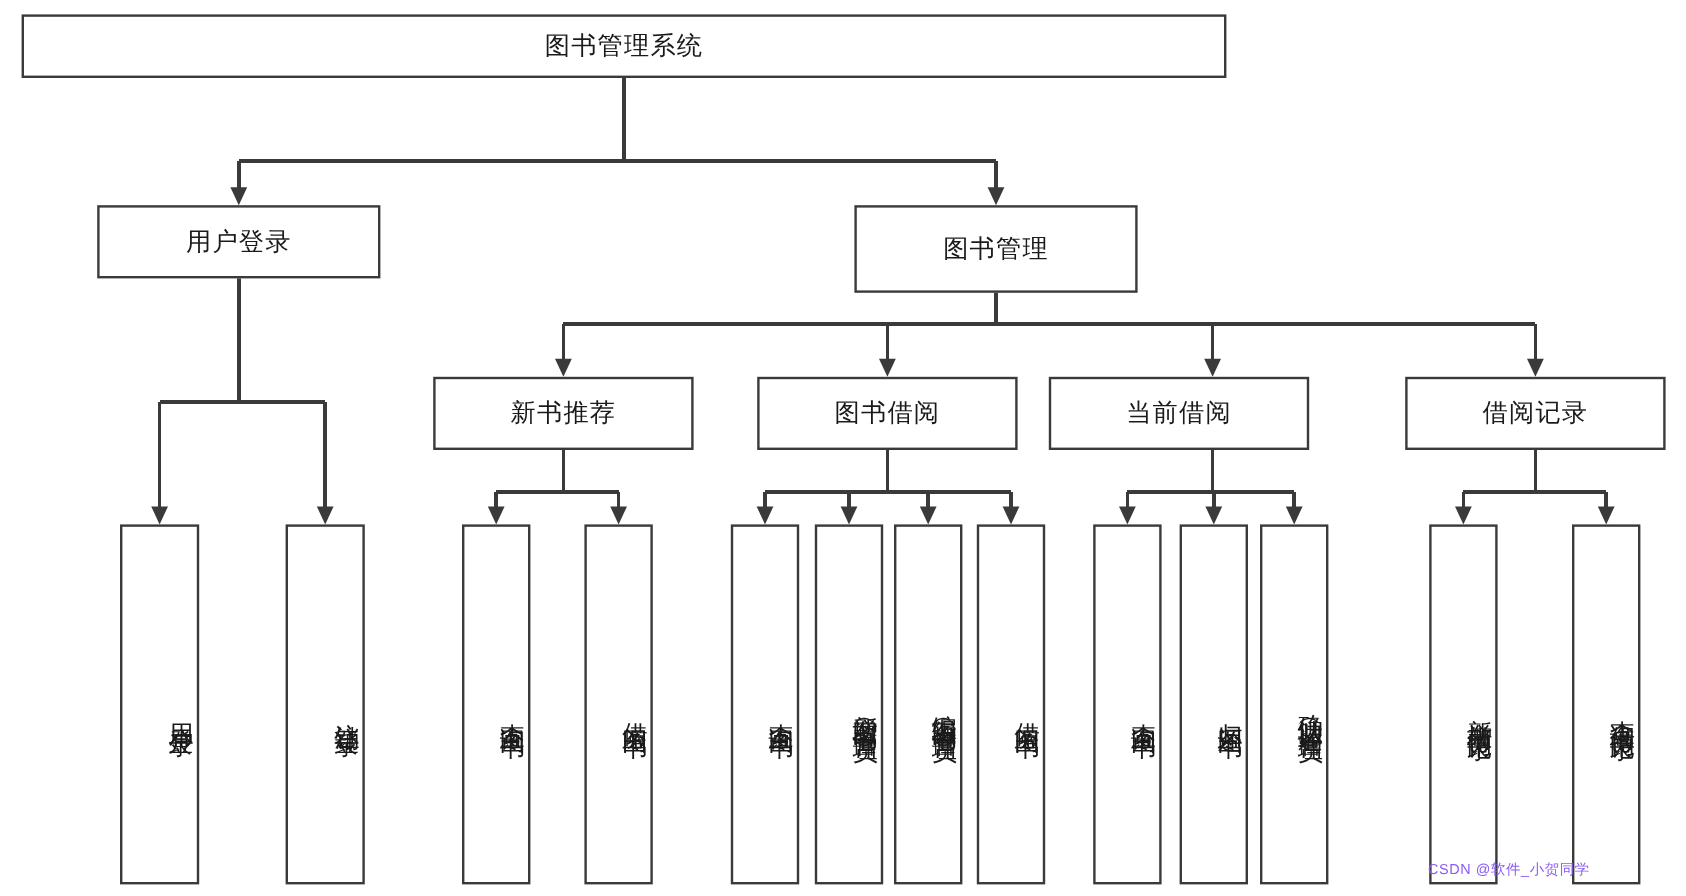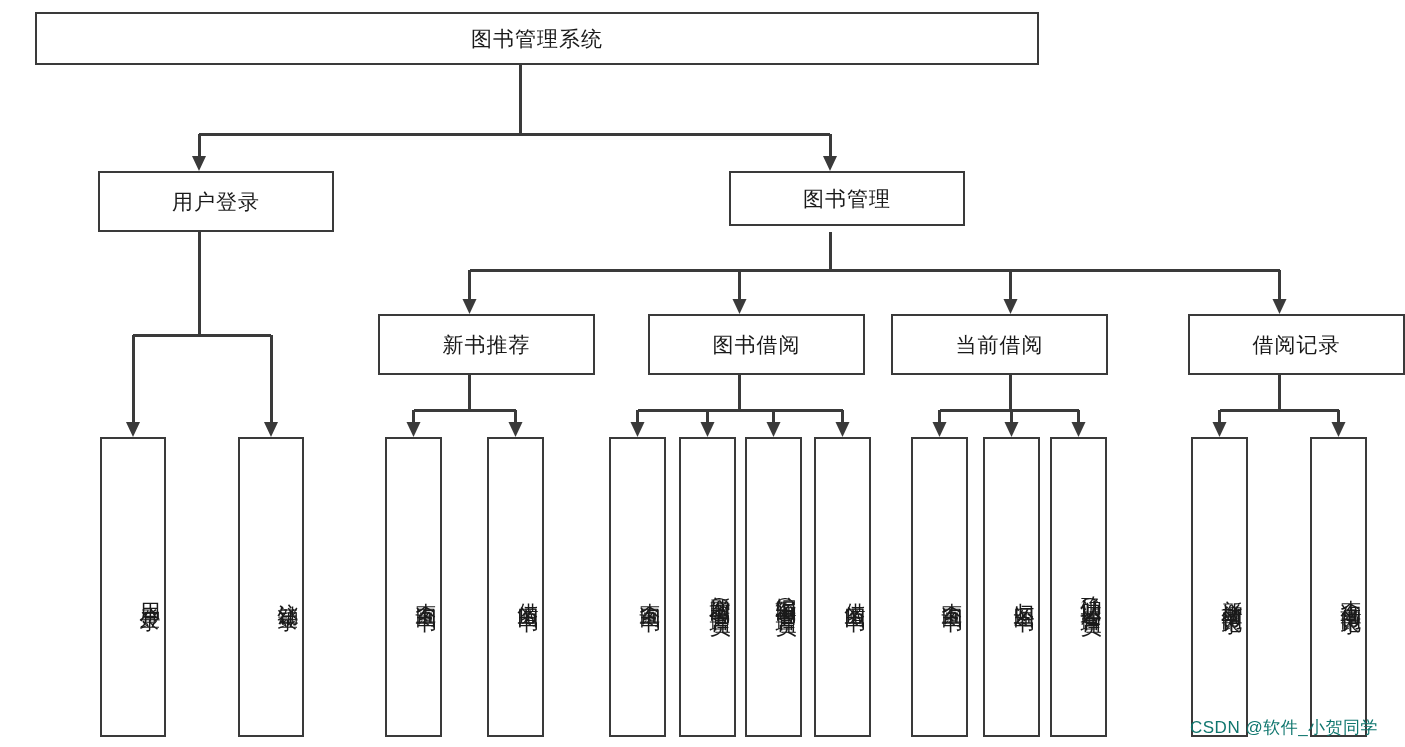--- a/index.html
+++ b/index.html
@@ -33,40 +33,39 @@
     background: #ffffff;
     display: flex;
     align-items: center;
     justify-content: center;
     color: #1a1a1a;
   }
   .node.h {
     font-size: 21px;
     letter-spacing: 1px;
     line-height: 1.2;
-    margin-left: 17px;
   }
   .node.v {
     writing-mode: vertical-rl;
     text-orientation: upright;
     font-size: 21px;
     letter-spacing: 3px;
     align-items: flex-start;
     justify-content: center;
     padding-top: 10px;
   }
   .node.v .vlabel {
     writing-mode: vertical-rl;
     text-orientation: upright;
     white-space: nowrap;
   }
   .watermark {
     position: absolute;
-    font-size: 17px;
-    color: #0f766e;
+    font-size: 12px;
+    color: #8b5cf6;
     letter-spacing: 0.5px;
     white-space: nowrap;
     user-select: none;
   }
 </style>
 </head>
 <body>
 
 <div id="canvas">
   <svg id="edges" viewBox="0 0 1405 747" width="1405" height="747" xmlns="http://www.w3.org/2000/svg">
@@ -122,21 +121,21 @@
       <polygon points="1212.5,422 1226.5,422 1219.5,437" fill="#3a3a3a"></polygon>
       <line x1="1338.5" y1="410" x2="1338.5" y2="424" stroke="#3a3a3a" stroke-width="3" shape-rendering="crispEdges"></line>
       <polygon points="1331.5,422 1345.5,422 1338.5,437" fill="#3a3a3a"></polygon>
     </svg>
 <div class="node h" style="left: 18px; top: 12px; width: 1004px; height: 53px;">
       <span>图书管理系统</span>
     </div>
     <div class="node h" style="left: 81px; top: 171px; width: 236px; height: 61px;">
       <span>用户登录</span>
     </div>
-    <div class="node h" style="left: 712px; top: 171px; width: 236px; height: 55px;">
+    <div class="node h" style="left: 712px; top: 171px; width: 236px; height: 73px;">
       <span>图书管理</span>
     </div>
     <div class="node h" style="left: 361px; top: 314px; width: 217px; height: 61px;">
       <span>新书推荐</span>
     </div>
     <div class="node h" style="left: 631px; top: 314px; width: 217px; height: 61px; align-items: center;">
       <span>图书借阅</span>
     </div>
     <div class="node h" style="left: 874px; top: 314px; width: 217px; height: 61px;">
       <span>当前借阅</span>

